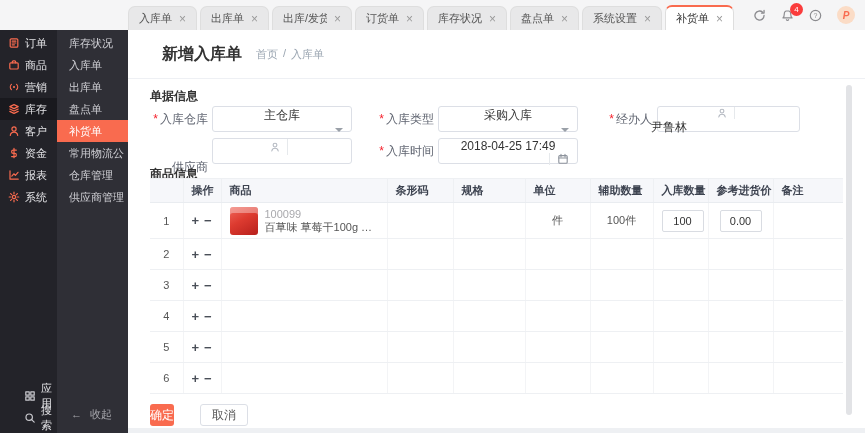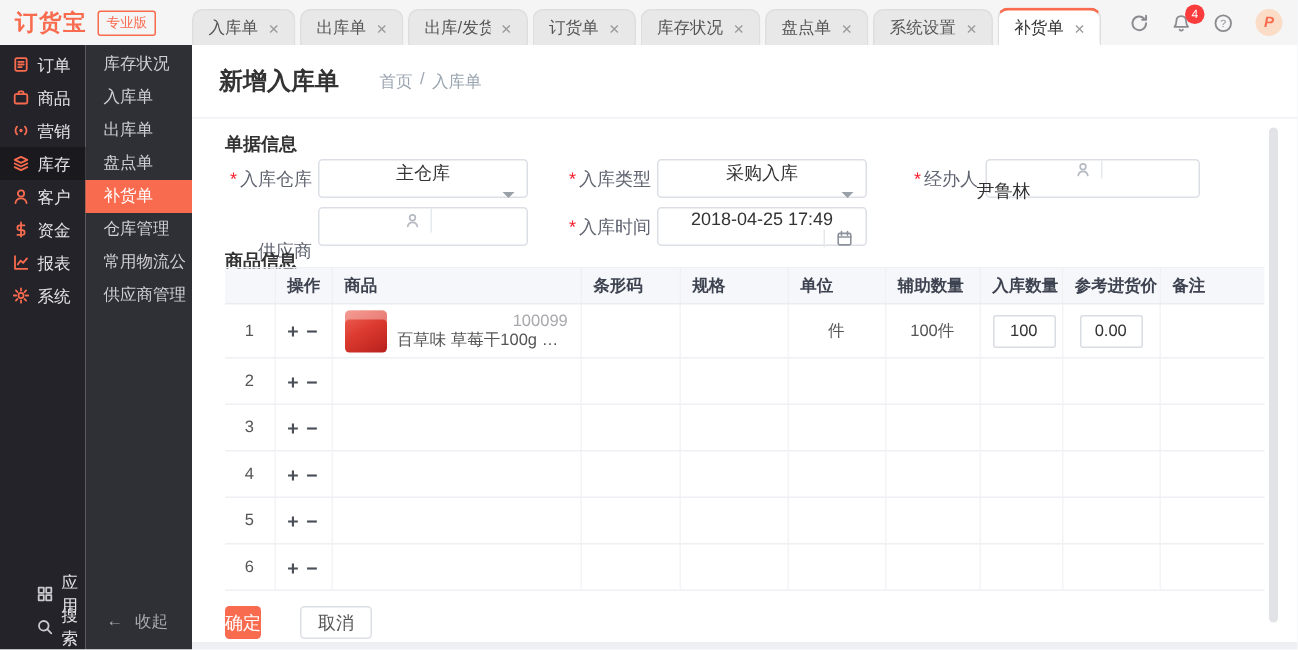--- a/index.html
+++ b/index.html
@@ -31,21 +31,21 @@
   .pitem{height:22px;display:flex;align-items:center;gap:5px;padding-left:8px;color:#e4e4e7;font-size:11px;cursor:pointer;}
   .pitem.active{background:#19191e;}
   .nicon{display:flex;color:var(--accent);}
   .nicon.dim{color:#c9c9ce;}
   .pnav-bottom{position:absolute;left:0;bottom:4px;width:57px;padding-left:16px;}
   .sitem{height:22px;line-height:22px;padding-left:12px;color:#cfcfd4;font-size:11px;cursor:pointer;white-space:nowrap;overflow:hidden;}
   .sitem.active{background:var(--accent);color:#fff;}
   .collapse{position:absolute;left:0;bottom:8px;width:71px;height:22px;display:flex;align-items:center;gap:8px;padding-left:14px;color:#a7a7ad;font-size:11px;cursor:pointer;}
   
   .main{position:absolute;left:128px;top:30px;width:737px;height:398px;background:#fff;}
-  .page-head{height:49px;border-bottom:1px solid #eef0f4;display:flex;align-items:center;padding-left:18px;gap:27px;}
+  .page-head{height:49px;border-bottom:1px solid #eef0f4;display:flex;align-items:center;padding-left:34px;gap:14px;}
   .page-title{font-size:16px;font-weight:bold;color:#333;}
   .breadcrumb{font-size:11px;color:#9aa5b1;display:flex;gap:5px;}
   .sec-title{position:absolute;left:22px;font-size:12px;font-weight:bold;color:#333;}
   .f-label{position:absolute;font-size:12px;color:#5f6470;line-height:26px;text-align:right;white-space:nowrap;}
   .req{color:#f5222d;margin-right:2px;}
   .fbox{position:absolute;height:26px;border:1px solid #dcdfe6;border-radius:3px;background:#fff;display:flex;align-items:center;padding:0 8px;font-size:12px;color:#333;cursor:pointer;flex-direction:column;}
   .caret{margin-left:auto;width:0;height:0;border:4px solid transparent;border-top-color:#9aa0a8;margin-top:4px;}
   .prefix{display:flex;align-items:center;color:#b5bac2;padding-right:6px;border-right:1px solid #e6e9ec;margin-right:7px;height:16px;}
   .fbox input{border:none;outline:none;flex:1;min-width:0;font-size:12px;color:#333;font-family:inherit;background:transparent;}
   .fbox input::placeholder{color:#bfc5cd;}
@@ -54,42 +54,38 @@
   .goods-table{position:absolute;left:22px;top:148px;width:693px;border-collapse:collapse;table-layout:fixed;font-size:11px;}
   .goods-table th{height:24px;background:#f6f7fa;font-weight:bold;color:#3d4350;border-top:1px solid #eef0f3;border-bottom:1px solid #e9ecf0;border-right:1px solid #eef0f3;padding:0 8px;text-align:left;white-space:nowrap;overflow:hidden;}
   .goods-table td{height:31px;border-bottom:1px solid #eef0f3;border-right:1px solid #f3f4f6;padding:0 8px;color:#555;white-space:nowrap;overflow:hidden;}
   .goods-table th:last-child,.goods-table td:last-child{border-right:none;}
   .goods-table tr.row-filled td{height:36px;}
   .ta-c{text-align:center;}
   .ta-r{text-align:right;}
   .rownum{color:#888;text-align:center;}
   .op-add,.op-remove{font-weight:bold;color:#4a4f58;font-size:13px;cursor:pointer;}
   .op-add{margin-right:5px;}
-  .prod{display:flex;align-items:center;gap:7px;text-align:right;}
+  .prod{display:flex;align-items:center;gap:7px;}
   .prod-img{width:28px;height:28px;border-radius:3px;flex:0 0 auto;
     background:linear-gradient(150deg,#f0675a 0%,#dd3b30 45%,#b7201c 100%);
     box-shadow:inset 0 6px 0 rgba(255,255,255,.35);}
   .prod-info{line-height:13px;overflow:hidden;}
   .prod-code{color:#a9a9ad;font-size:11px;}
   .prod-name{color:#555;font-size:11px;max-width:118px;overflow:hidden;text-overflow:ellipsis;}
   .cell-input{width:42px;height:22px;border:1px solid #d9dce2;border-radius:2px;text-align:center;font-size:11px;color:#333;outline:none;font-family:inherit;}
   
   .btn{position:absolute;top:374px;height:22px;border-radius:3px;font-size:12px;display:flex;align-items:center;justify-content:center;cursor:pointer;}
   .btn-confirm{left:22px;width:24px;background:var(--accent);color:#fff;}
   .btn-cancel{left:72px;width:48px;background:#fff;border:1px solid #dcdfe6;color:#555;}
   .scroll-thumb{position:absolute;right:13px;top:55px;bottom:13px;width:6px;border-radius:3px;background:#e2e3e6;}
 </style>
 </head>
 <body>
 
 <div class="header">
-  <div class="logo-area">
-    <span class="logo">订货宝</span>
-    <span class="edition">专业版</span>
-  </div>
   <div class="tab-strip">
       <div class="tab">
         <span class="tab-label">入库单</span>
         <span class="tab-close">×</span>
       </div>
       <div class="tab">
         <span class="tab-label">出库单</span>
         <span class="tab-close">×</span>
       </div>
       <div class="tab">
@@ -238,22 +234,22 @@
       </div>
     </div>
 </div>
 <div class="secondary-nav">
   <div class="pnav-list">
       <div class="sitem">库存状况</div>
       <div class="sitem">入库单</div>
       <div class="sitem">出库单</div>
       <div class="sitem">盘点单</div>
       <div class="sitem active">补货单</div>
+      <div class="sitem">常用物流公</div>
       <div class="sitem">仓库管理</div>
-      <div class="sitem">常用物流公</div>
       <div class="sitem">供应商管理</div>
     </div>
   <div class="collapse">
     <span>←</span>
     <span>收起</span>
   </div>
 </div>
 
 <div class="main">
   <div class="page-head">

